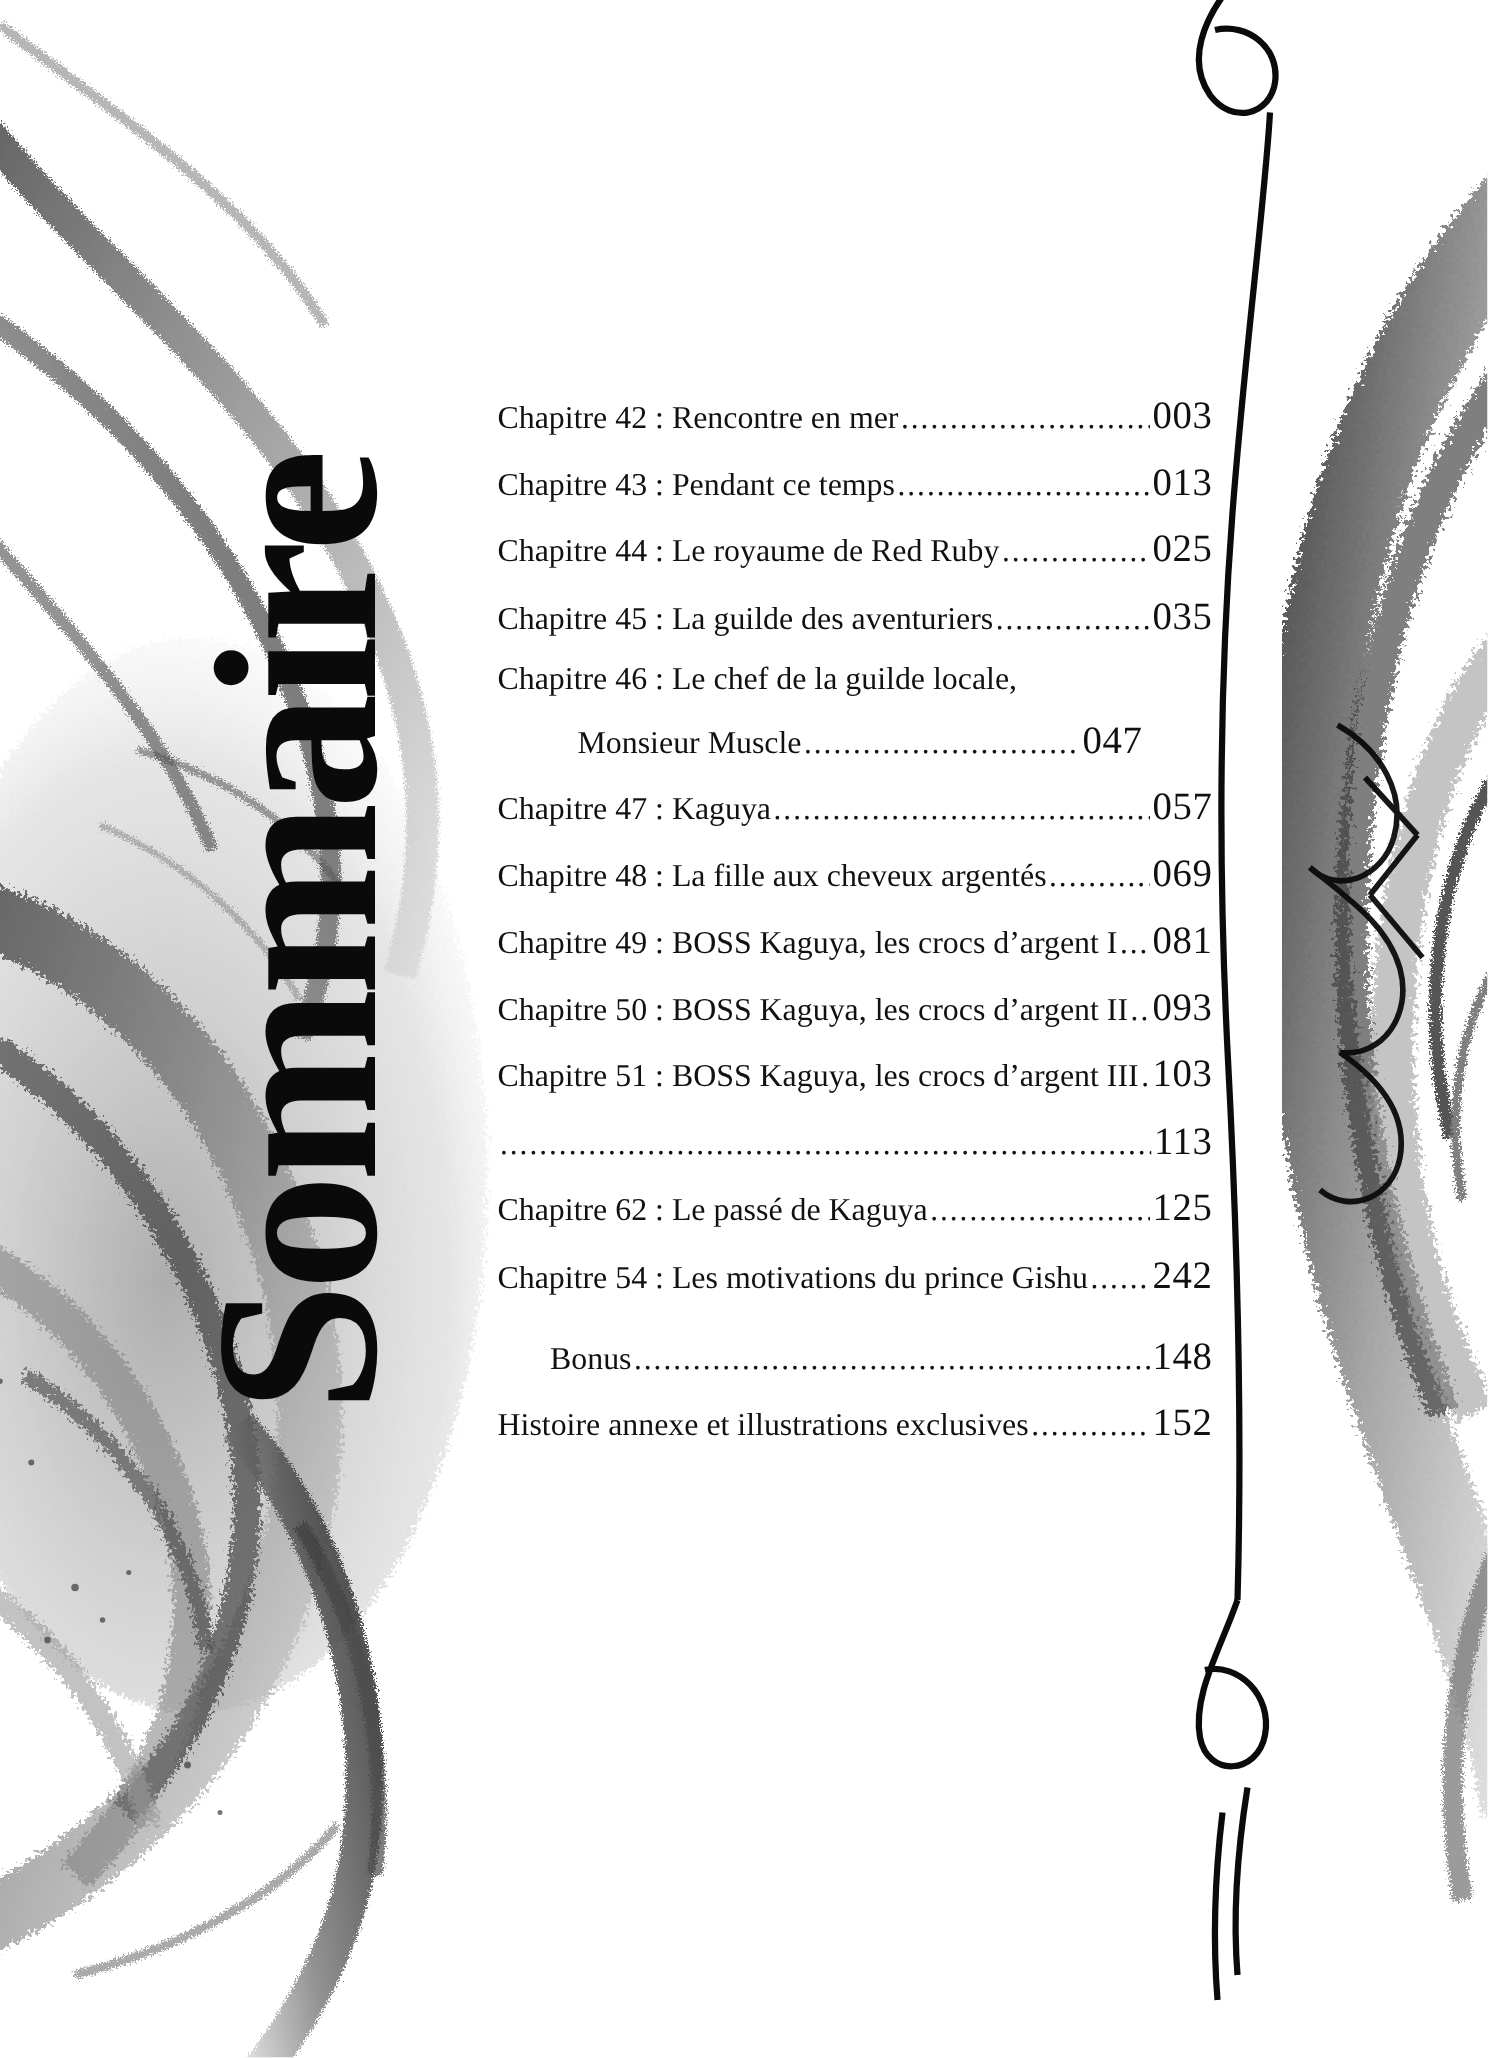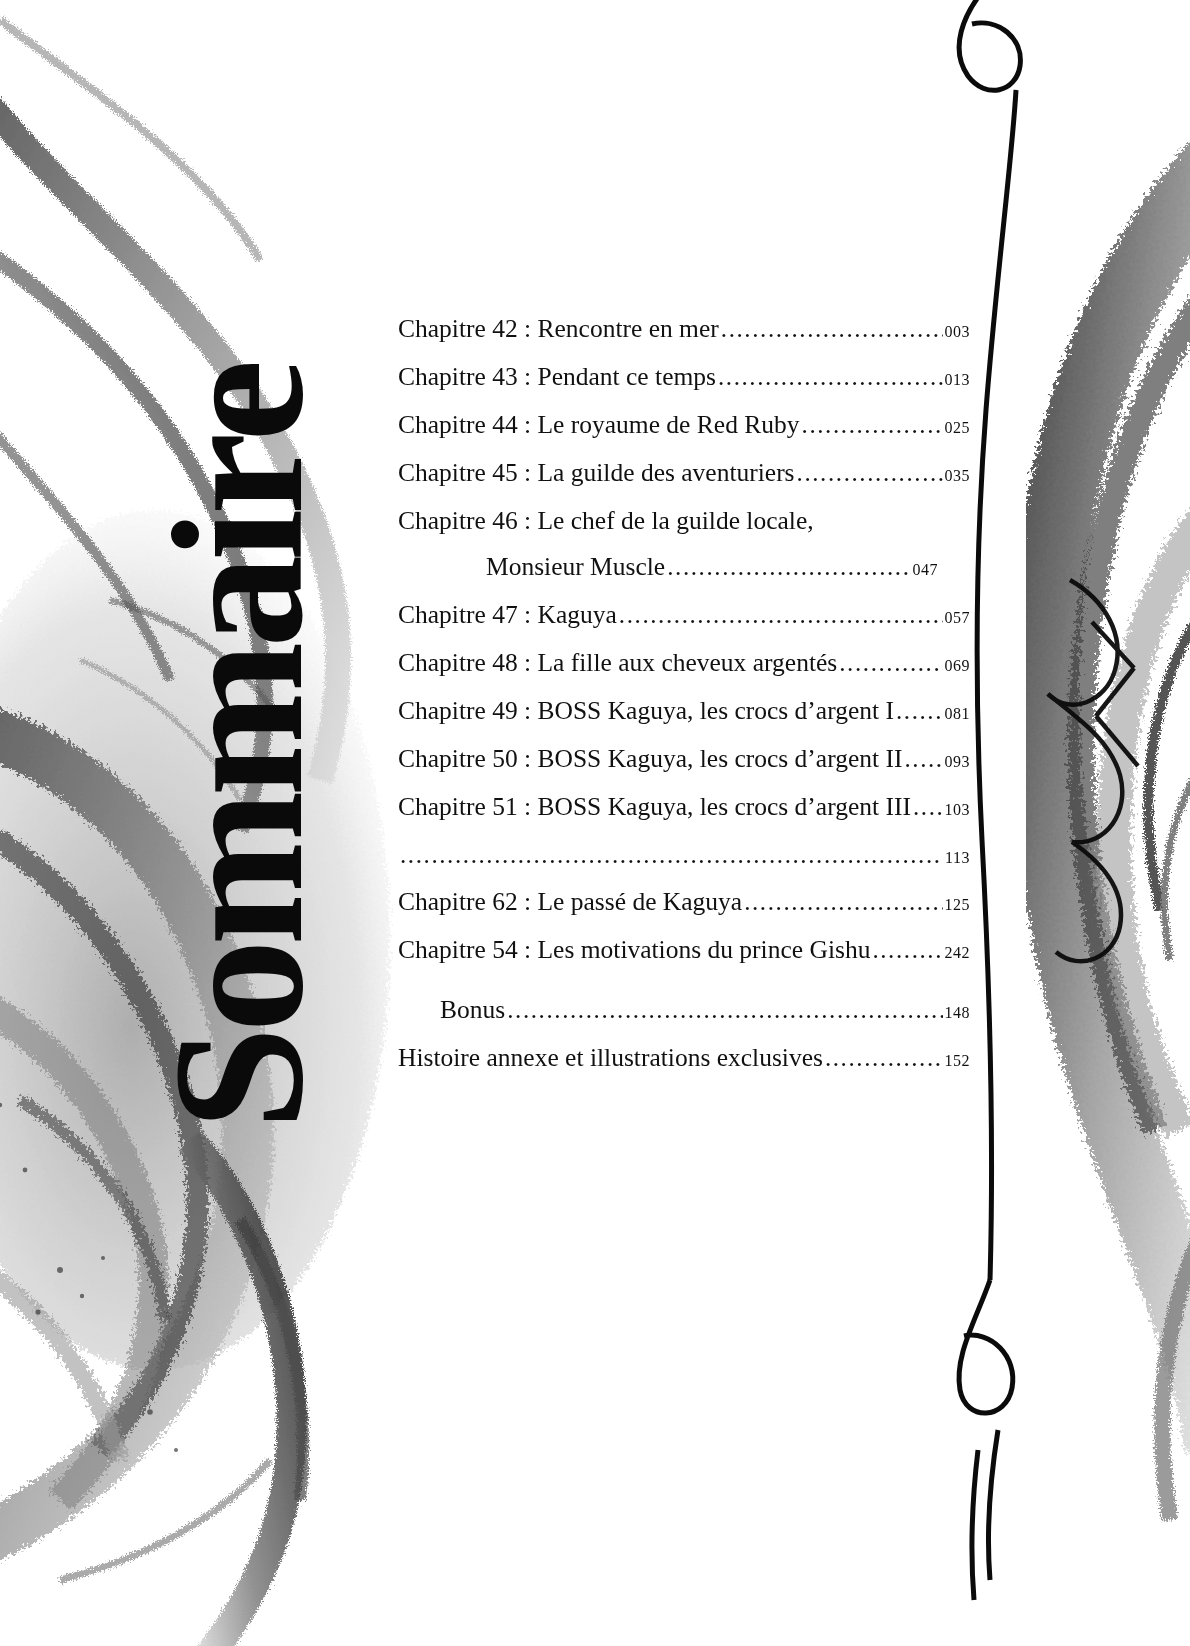--- a/index.html
+++ b/index.html
@@ -65,40 +65,40 @@
     font-size: 25.5px;
     line-height: 1.0;
     color: #111;
     margin-bottom: 22.5px;
     white-space: nowrap;
   }
   .toc-row.gap-after {
     margin-bottom: 20px;
   }
   .toc-row.cont {
-    margin-left: 88px;
+    margin-left: 64px;
     width: 452px;
   }
   .toc-title {
     flex: 0 0 auto;
   }
   .toc-dots {
     flex: 1 1 auto;
     overflow: hidden;
     margin: 0 2px;
     height: 1em;
     position: relative;
     letter-spacing: 1.6px;
     font-size: 25px;
     color: #111;
     white-space: nowrap;
   }
   .toc-page {
     flex: 0 0 auto;
-    font-size: 16px;
+    font-size: 31px;
     letter-spacing: 0.5px;
   }
   .toc-row.bonus { margin-top: 34px; margin-left: 42px; }
   .toc-row.annex { margin-top: 16px; }
 </style>
 </head>
 <body>
 
 <div class="page">
 

